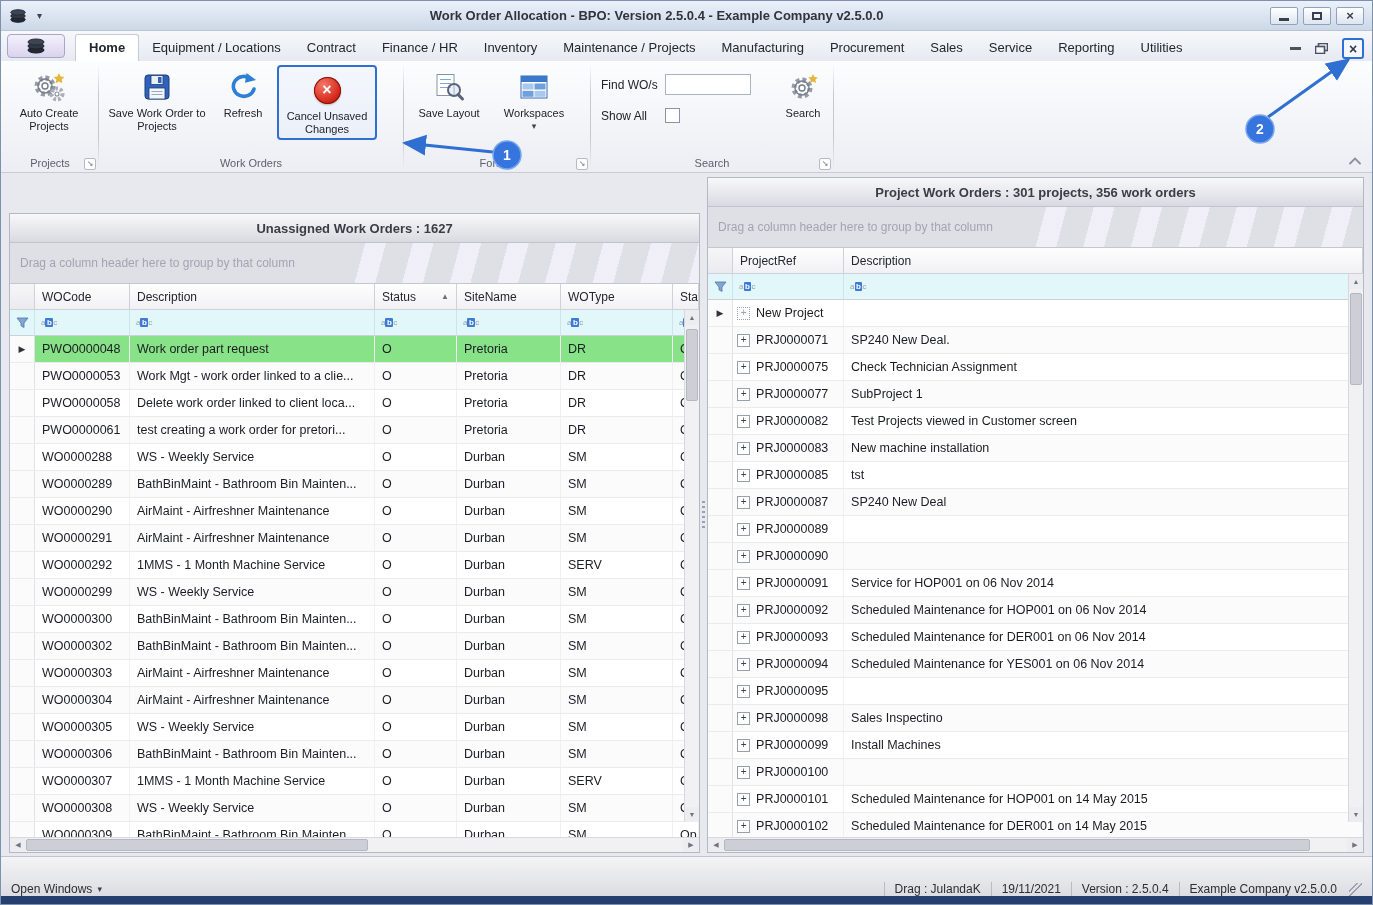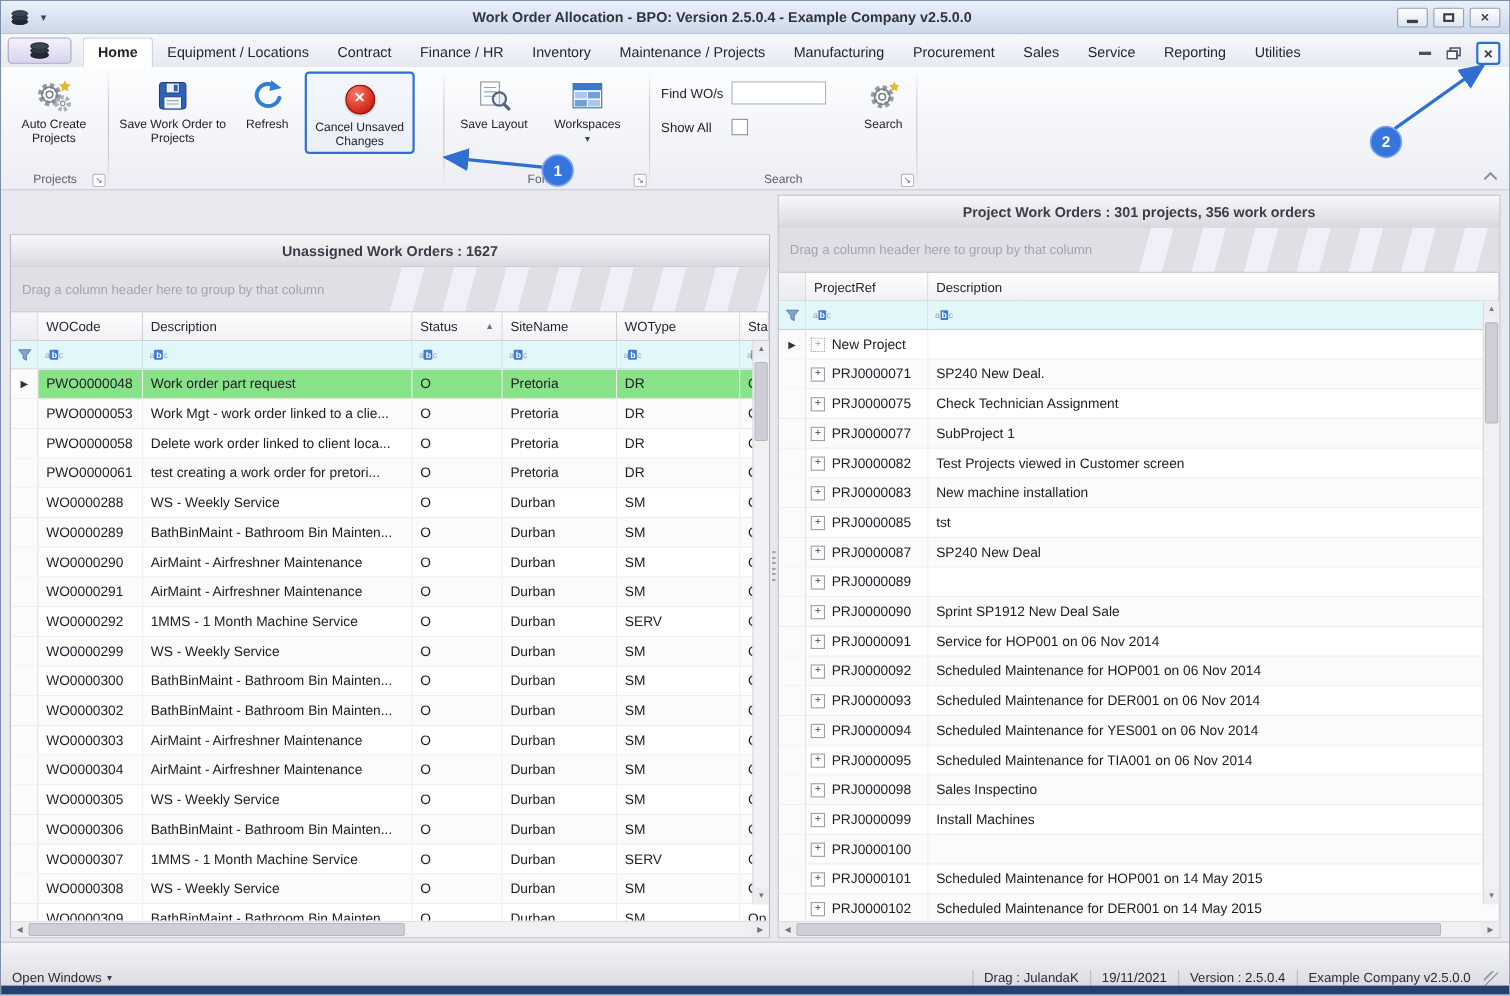--- a/index.html
+++ b/index.html
@@ -224,20 +224,23 @@
           <div class="bigbtn" style="width:96px">
             <div class="ic">
                 <div class="cancel-ic">
                   <span>×</span>
                 </div>
               </div>
             <div class="lbl">Cancel Unsaved Changes</div>
           </div>
         </div>
       </div>
+      <div class="rgroup-label">
+        <span>Work Orders</span>
+      </div>
     </div>
     <div class="rg-divider"></div>
 
     <div class="rgroup" style="width:184px">
       <div class="rgroup-content">
         <div class="bigbtn" style="width:82px">
           <div class="ic">
             <svg width="32" height="30" viewBox="0 0 32 30">
               <rect x="4" y="2.5" width="17" height="21" fill="#fff" stroke="#8b93a0"></rect>
               <line x1="7" y1="7.5" x2="18" y2="7.5" stroke="#7fa8d8"></line>
@@ -693,21 +696,20 @@
                 <span class="expand">+</span>
                 <span>PRJ0000089</span>
               </div>
             </div>
             <div class="grow rcols">
               <div class="c ind"></div>
               <div class="c refc">
                 <span class="expand">+</span>
                 <span>PRJ0000090</span>
               </div>
-              <div class="c">Sprint SP1912 New Deal Sale</div>
             </div>
             <div class="grow rcols">
               <div class="c ind"></div>
               <div class="c refc">
                 <span class="expand">+</span>
                 <span>PRJ0000091</span>
               </div>
               <div class="c">Service for HOP001 on 06 Nov 2014</div>
             </div>
             <div class="grow rcols">
@@ -733,21 +735,20 @@
                 <span>PRJ0000094</span>
               </div>
               <div class="c">Scheduled Maintenance for YES001 on 06 Nov 2014</div>
             </div>
             <div class="grow rcols">
               <div class="c ind"></div>
               <div class="c refc">
                 <span class="expand">+</span>
                 <span>PRJ0000095</span>
               </div>
-              <div class="c">Scheduled Maintenance for TIA001 on 06 Nov 2014</div>
             </div>
             <div class="grow rcols">
               <div class="c ind"></div>
               <div class="c refc">
                 <span class="expand">+</span>
                 <span>PRJ0000098</span>
               </div>
               <div class="c">Sales Inspectino</div>
             </div>
             <div class="grow rcols">

